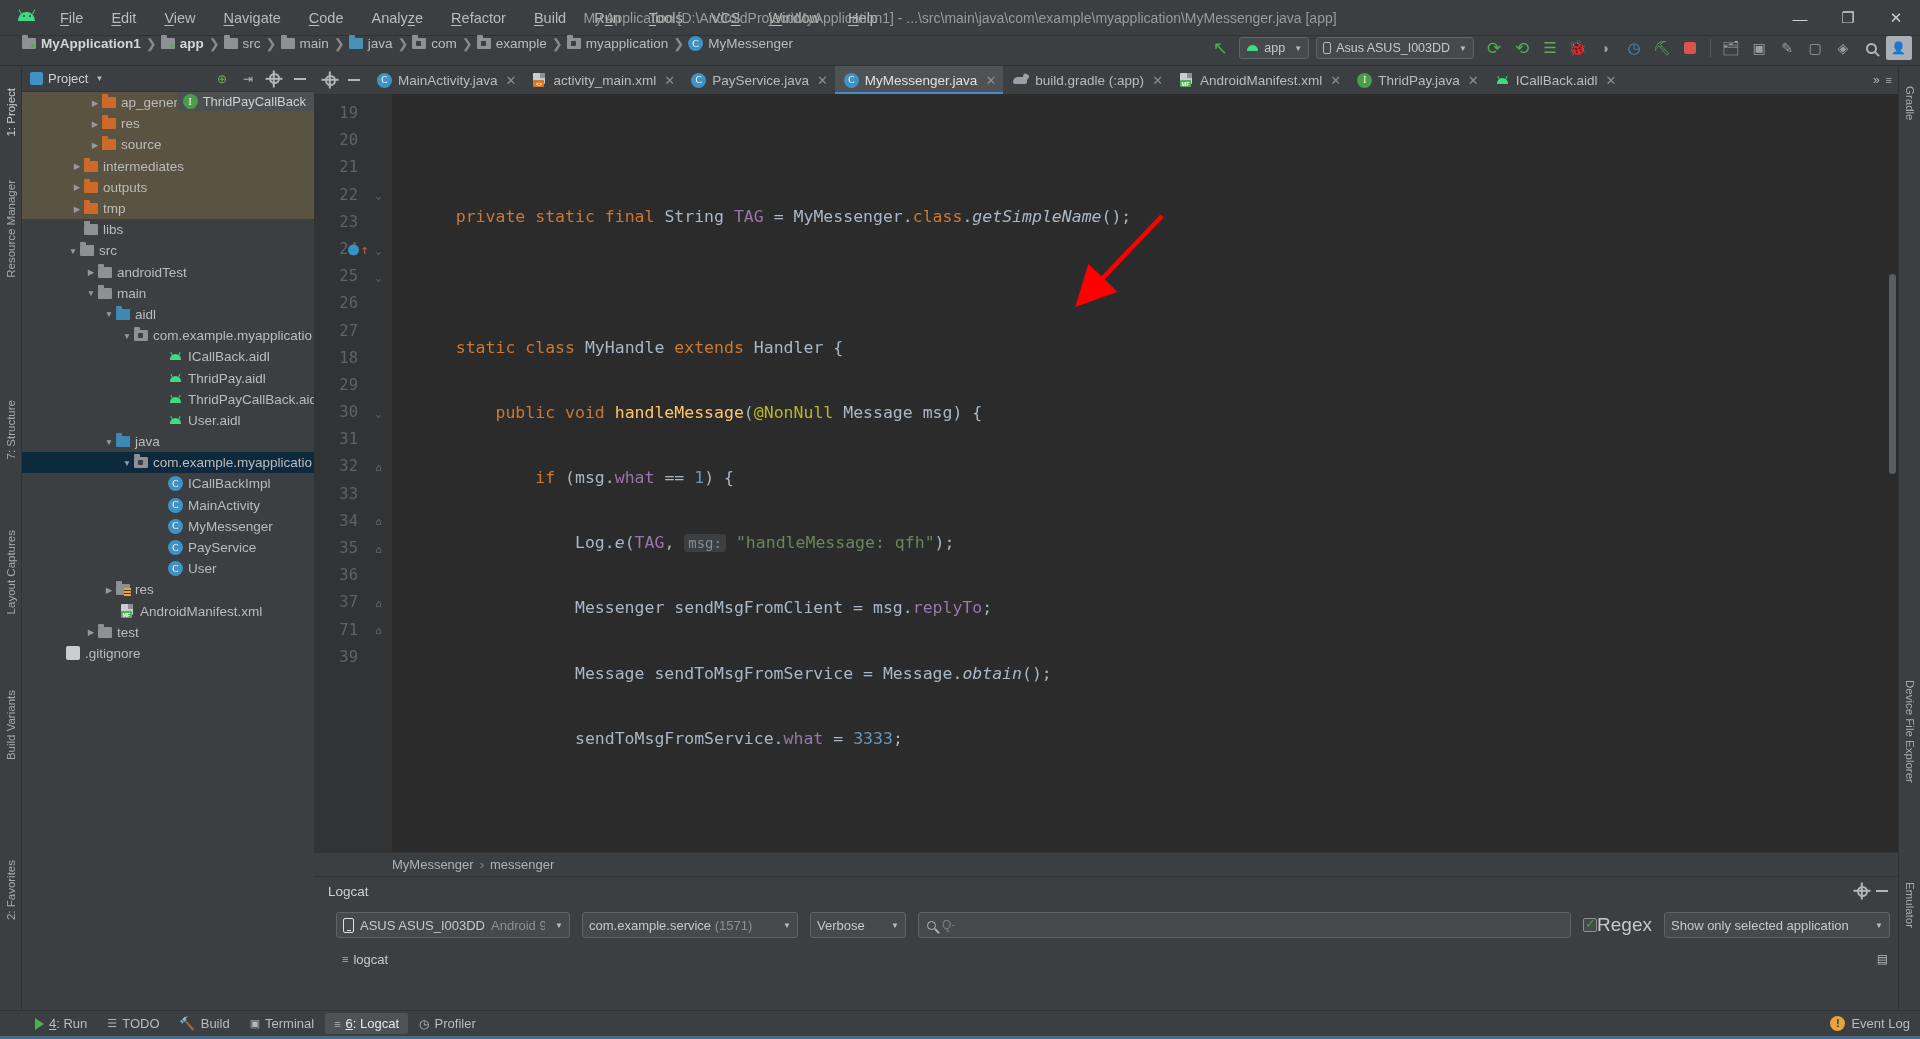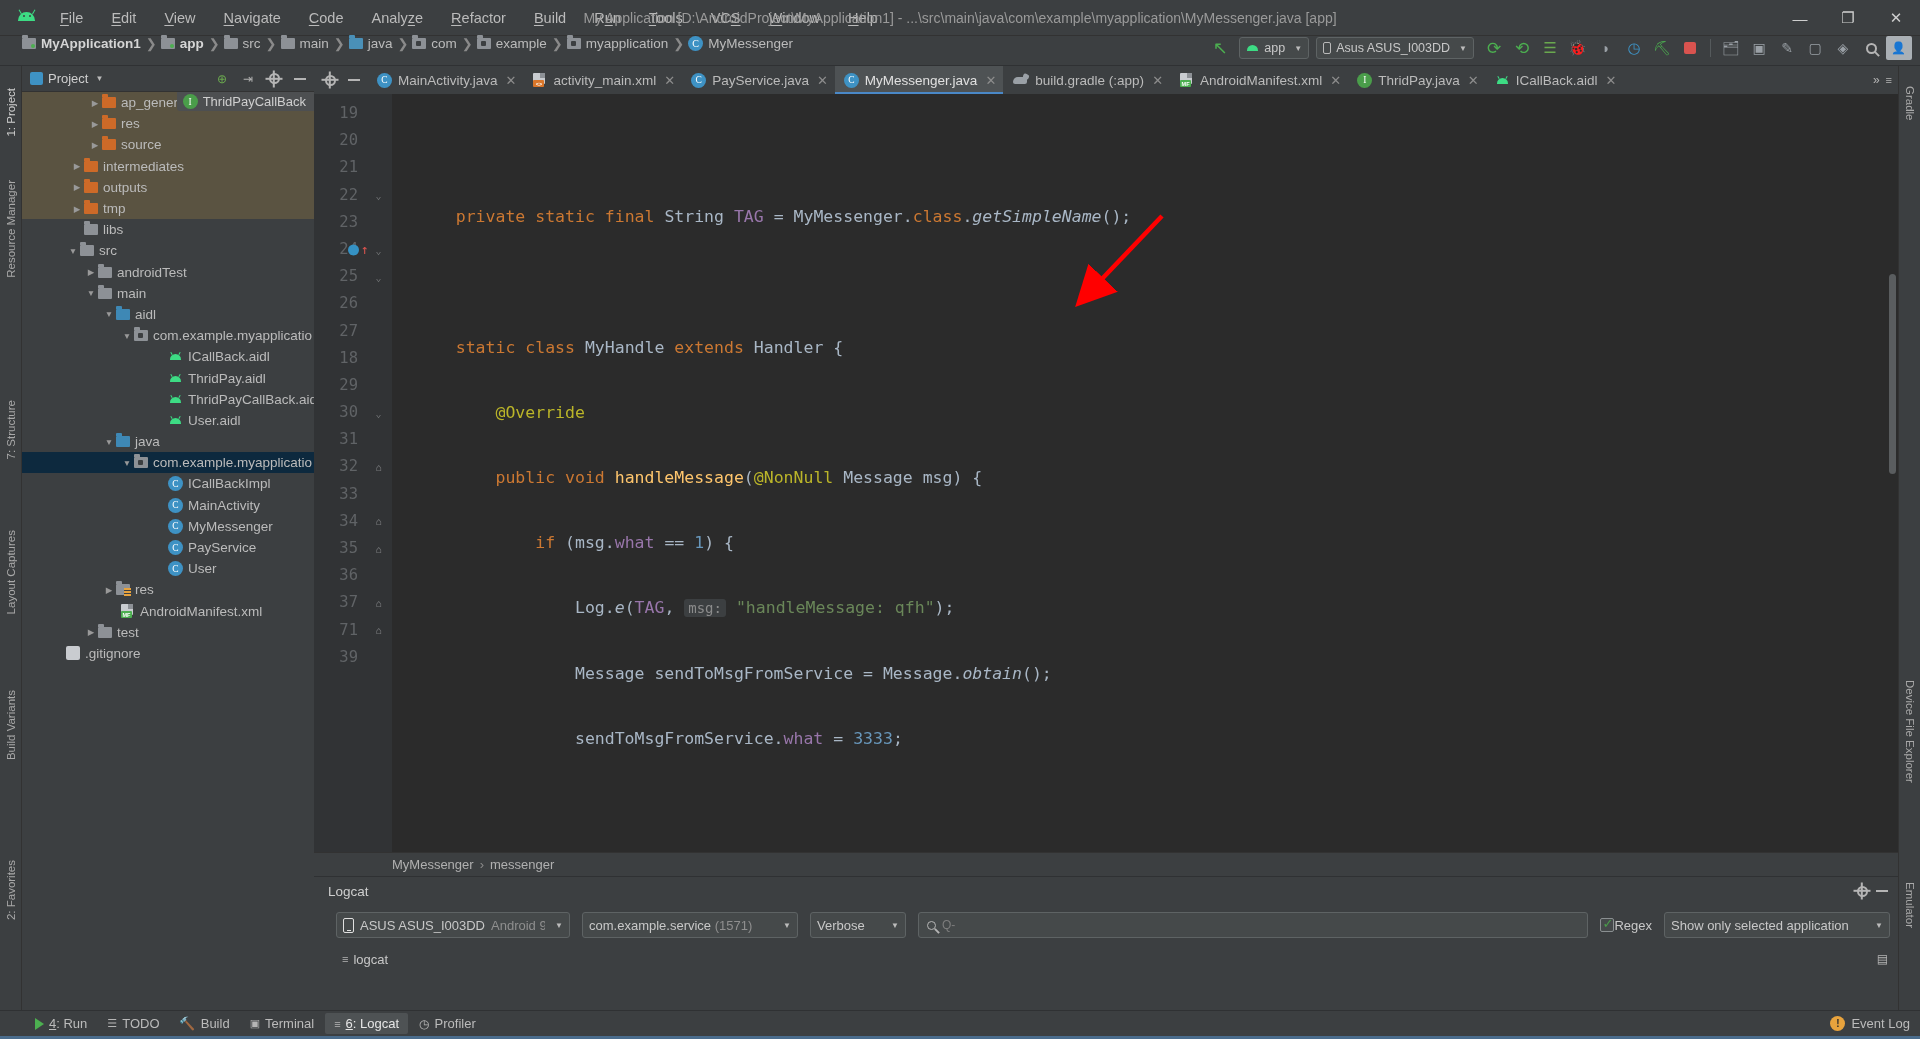--- a/index.html
+++ b/index.html
@@ -242,21 +242,21 @@
   .lc-combo {
     height: 26px; border: 1px solid #5e6364; background: #45494a; border-radius: 3px;
     display: flex; align-items: center; padding: 0 6px; font-size: 13px; color: #c8c8c8;
     justify-content: space-between;
   }
   .lc-combo .caret { font-size: 8px; color: #bbbbbb; margin-left: 10px; }
   .lc-search {
     flex: 1; height: 26px; border: 1px solid #5e6364; background: #45494a; border-radius: 3px;
     display: flex; align-items: center; padding: 0 8px; font-size: 13px; color: #8b8b8b; gap: 6px;
   }
-  .chk { display: flex; align-items: center; font-size: 13px; color: #c8c8c8; }
+  .chk { display: flex; align-items: center; font-size: 19px; color: #c8c8c8; }
   .chk .box {
     width: 14px; height: 14px; border: 1px solid #8a8f91; background: #45494a; border-radius: 2px;
     position: relative;
   }
   .chk .box.on:after {
     content: "✓"; position: absolute; left: 1px; top: -3px; color: #4a9d4a; font-size: 13px;
   }
   .logcat-tabrow {
     height: 28px; display: flex; align-items: center; padding-left: 22px; gap: 6px;
     background: #3c3f41; font-size: 13px; color: #c8c8c8;
@@ -678,24 +678,24 @@
           <div class="ln"><span>37</span><span class="fold">⌂</span></div>
           <div class="ln"><span>71</span><span class="fold">⌂</span></div>
           <div class="ln">39</div>
         </div>
 
         <div class="code">
           <div class="cl"> </div>
           <div class="cl">    <span class="kw">private static final</span> <span class="typ">String</span> <span class="fld-i">TAG</span> = MyMessenger.<span class="kw">class</span>.<span class="mth-i">getSimpleName</span>();</div>
           <div class="cl"> </div>
           <div class="cl">    <span class="kw">static class</span> MyHandle <span class="kw">extends</span> Handler {</div>
-          <div class="cl">        <span class="ann">@Override</span></div>
           <div class="cl">        <span class="kw">public void</span> <span class="mth">handleMessage</span>(<span class="ann">@NonNull</span> Message msg) {</div>
           <div class="cl">            <span class="kw">if</span> (msg.<span class="fld">what</span> == <span class="num">1</span>) {</div>
           <div class="cl">                Log.<span class="mth-i">e</span>(<span class="fld-i">TAG</span>, <span class="hint">msg:</span> <span class="str">"handleMessage: qfh"</span>);</div>
+          <div class="cl">                Messenger sendMsgFromClient = msg.<span class="fld">replyTo</span>;</div>
           <div class="cl">                Message sendToMsgFromService = Message.<span class="mth-i">obtain</span>();</div>
           <div class="cl">                sendToMsgFromService.<span class="fld">what</span> = <span class="num">3333</span>;</div>
           
           
           
           
           
           
           
           

